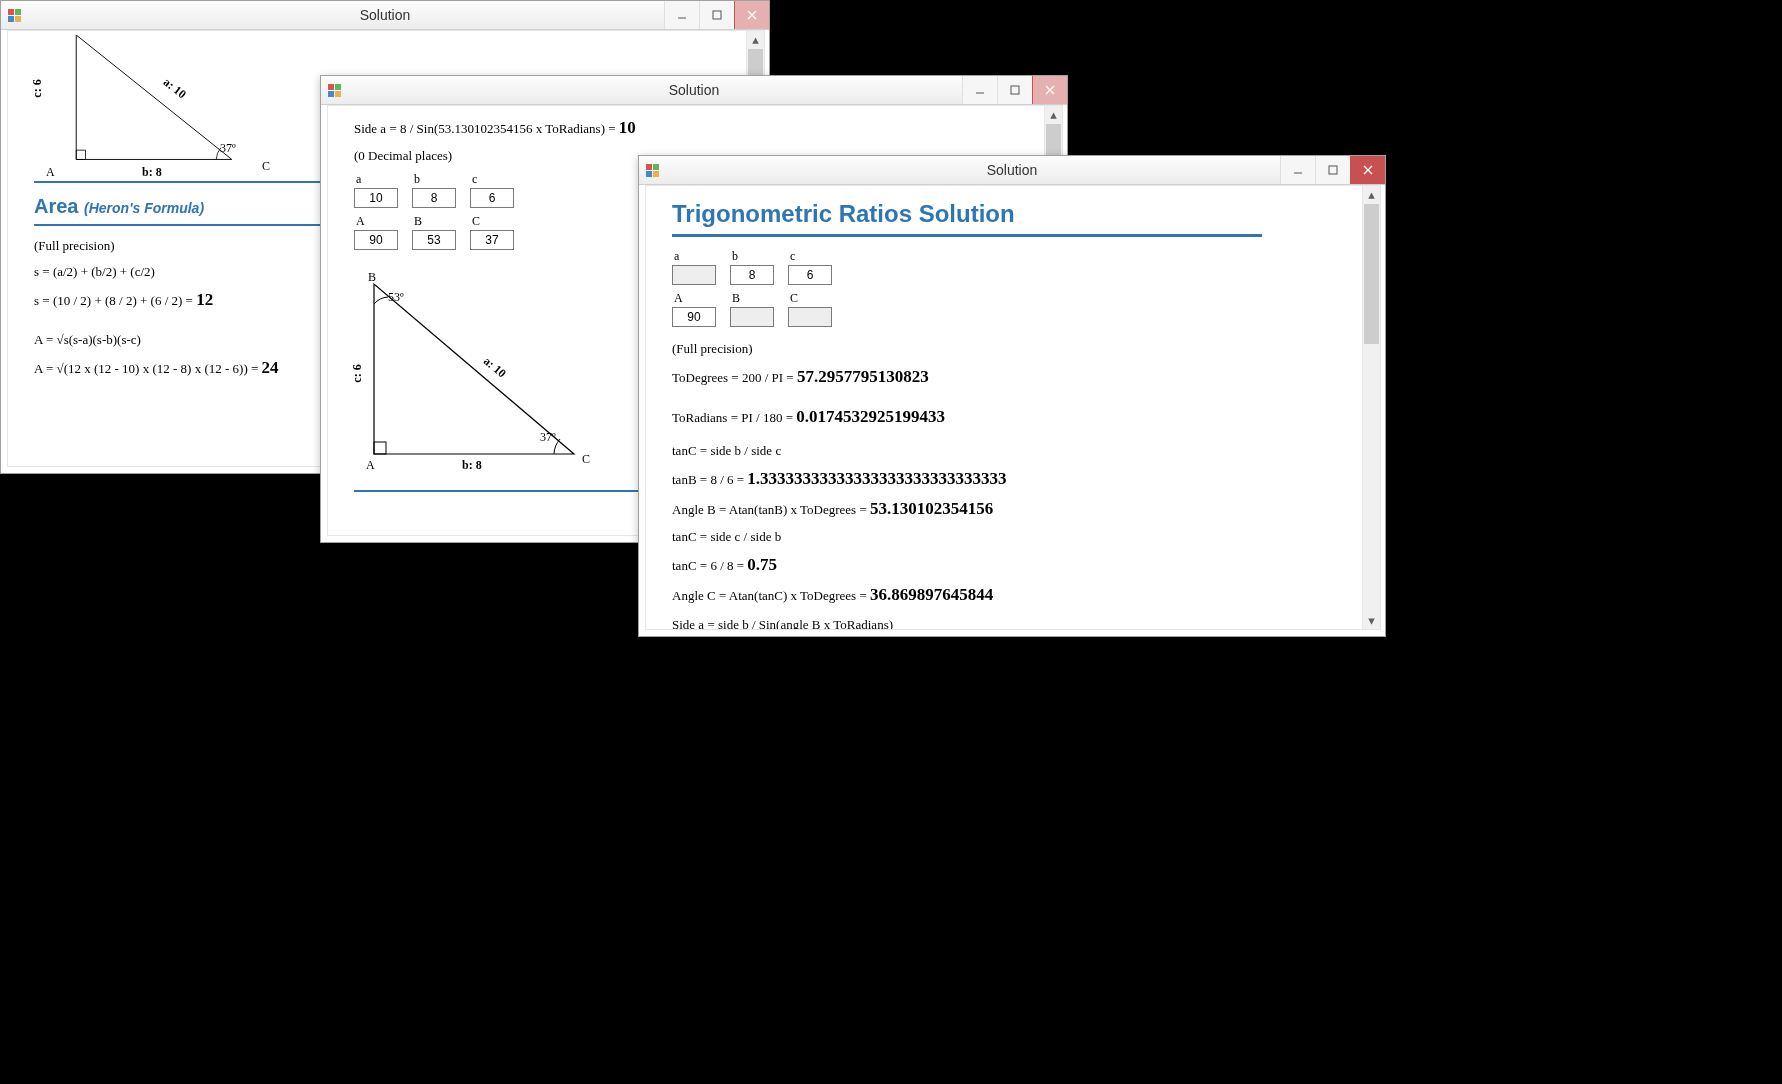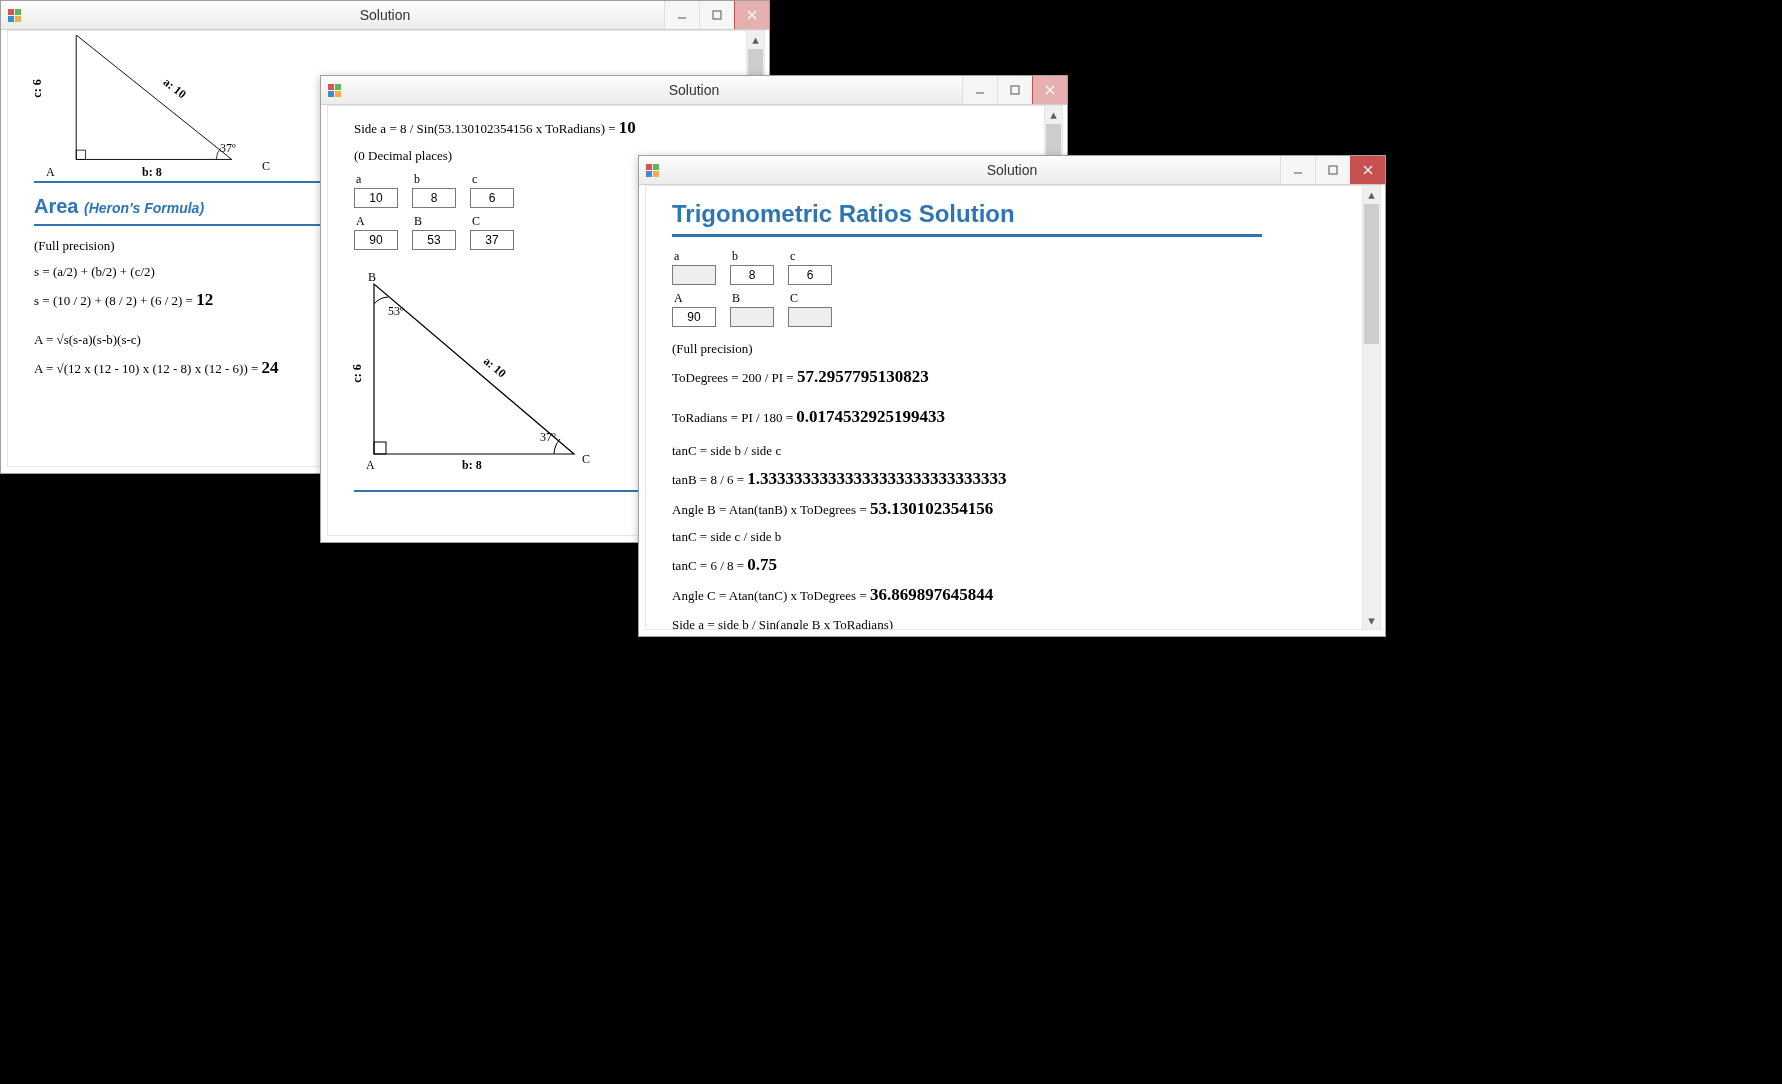--- a/index.html
+++ b/index.html
@@ -161,21 +161,21 @@
       </div>
 
       <div class="tri-wrap" style="width:240px;height:210px;margin-top:24px">
         <svg width="240" height="200" viewBox="0 0 240 200">
           <polygon points="20,10 20,180 220,180" fill="none" stroke="#000" stroke-width="1.2"></polygon>
           <rect x="20" y="168" width="12" height="12" fill="none" stroke="#000" stroke-width="1"></rect>
           <path d="M20,30 A20 20 0 0 1 34,23" fill="none" stroke="#000" stroke-width="1"></path>
           <path d="M200,180 A24 24 0 0 1 206,165" fill="none" stroke="#000" stroke-width="1"></path>
         </svg>
         <span class="tri-label" style="left:14px;top:-4px">B</span>
-        <span class="tri-label" style="left:34px;top:30px">53º</span>
+        <span class="tri-label" style="left:34px;top:16px">53º</span>
         <span class="tri-label vb" style="left:-6px;top:92px">c: 6</span>
         <span class="tri-label" style="left:128px;top:86px;transform:rotate(40deg);font-weight:bold">a: 10</span>
         <span class="tri-label" style="left:186px;top:156px">37º</span>
         <span class="tri-label" style="left:12px;top:184px">A</span>
         <span class="tri-label" style="left:228px;top:178px">C</span>
         <span class="tri-label" style="left:108px;top:184px;font-weight:bold">b: 8</span>
       </div>
       <div class="hr" style="width:290px;margin-top:2px"></div>
     </div>
   </div>

